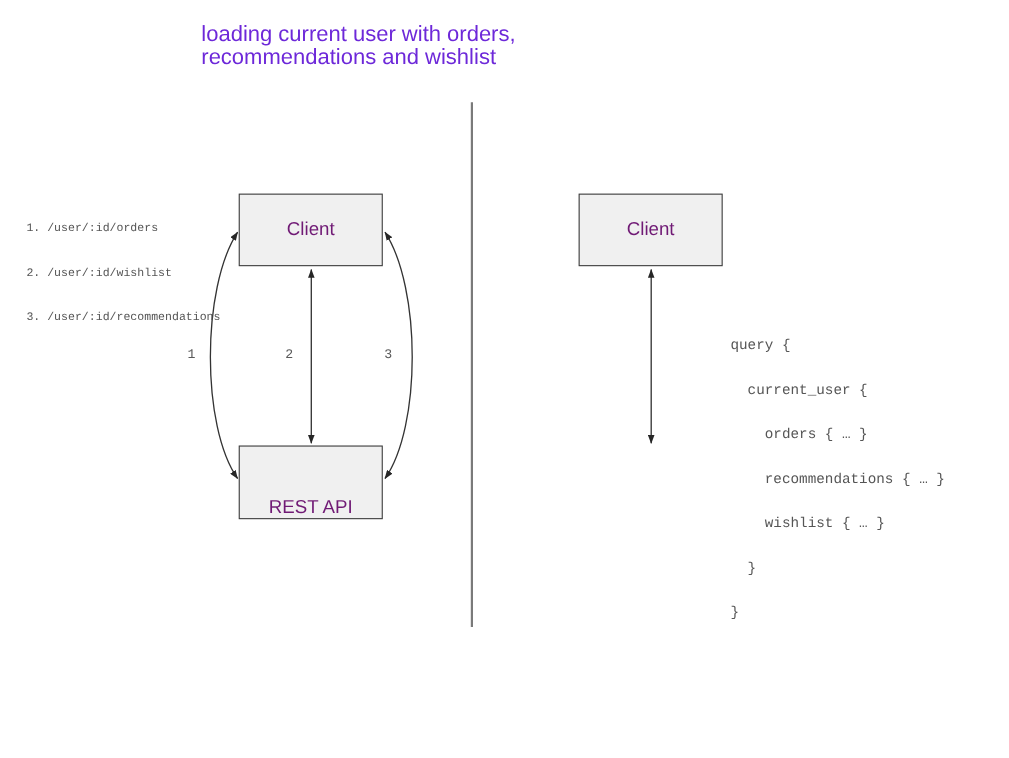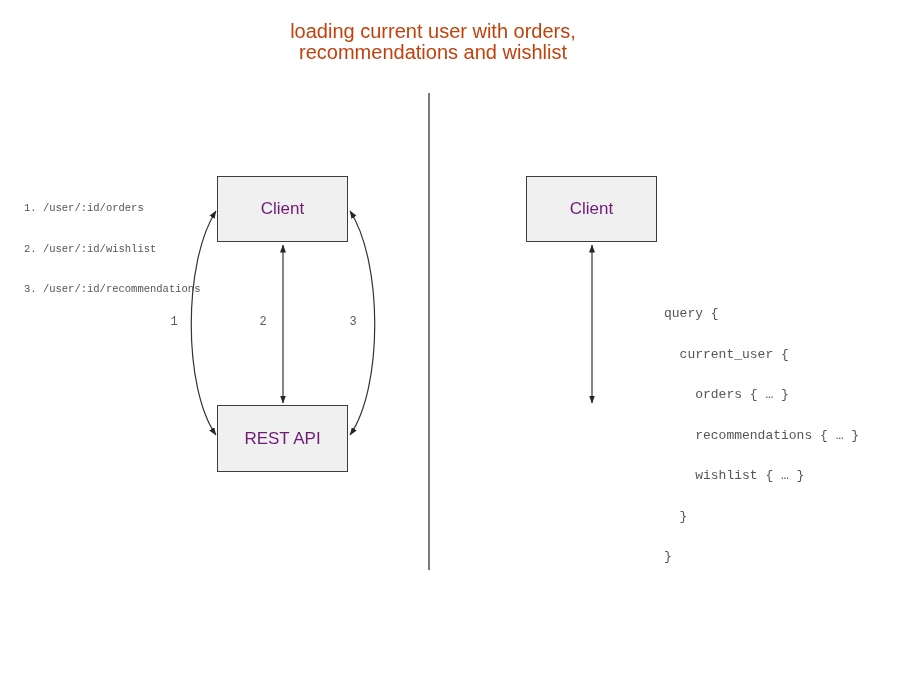--- a/index.html
+++ b/index.html
@@ -15,37 +15,37 @@
   .layer-svg {
     position: absolute;
     left: 0; top: 0;
     width: 917px; height: 689px;
   }
   .title {
     position: absolute;
     left: 183px;
     top: 21px;
     width: 500px;
-    text-align: center;
+    text-align: left;
     font-size: 20px;
     line-height: 21px;
-    color: #c2410c;
+    color: #6d28d9;
   }
   .node-box {
     position: absolute;
     background: #f0f0f0;
     border: 1px solid #3d3d3d;
     display: flex;
     align-items: center;
     justify-content: center;
     font-size: 17px;
     color: #701a75;
   }
   .box-client-left  { left: 217px; top: 176px; width: 131px; height: 66px; }
-  .box-rest-api     { left: 217px; top: 405px; width: 131px; height: 67px; }
+  .box-rest-api     { left: 217px; top: 405px; width: 131px; height: 67px; align-items: flex-end; }
   .box-client-right { left: 526px; top: 176px; width: 131px; height: 66px; }
   .box-graphql-api  { left: 526px; top: 405px; width: 131px; height: 67px; }
   .mono {
     font-family: "Liberation Mono", "DejaVu Sans Mono", monospace;
     color: #555555;
   }
   .endpoint-list {
     position: absolute;
     left: 24px;
     top: 175px;

